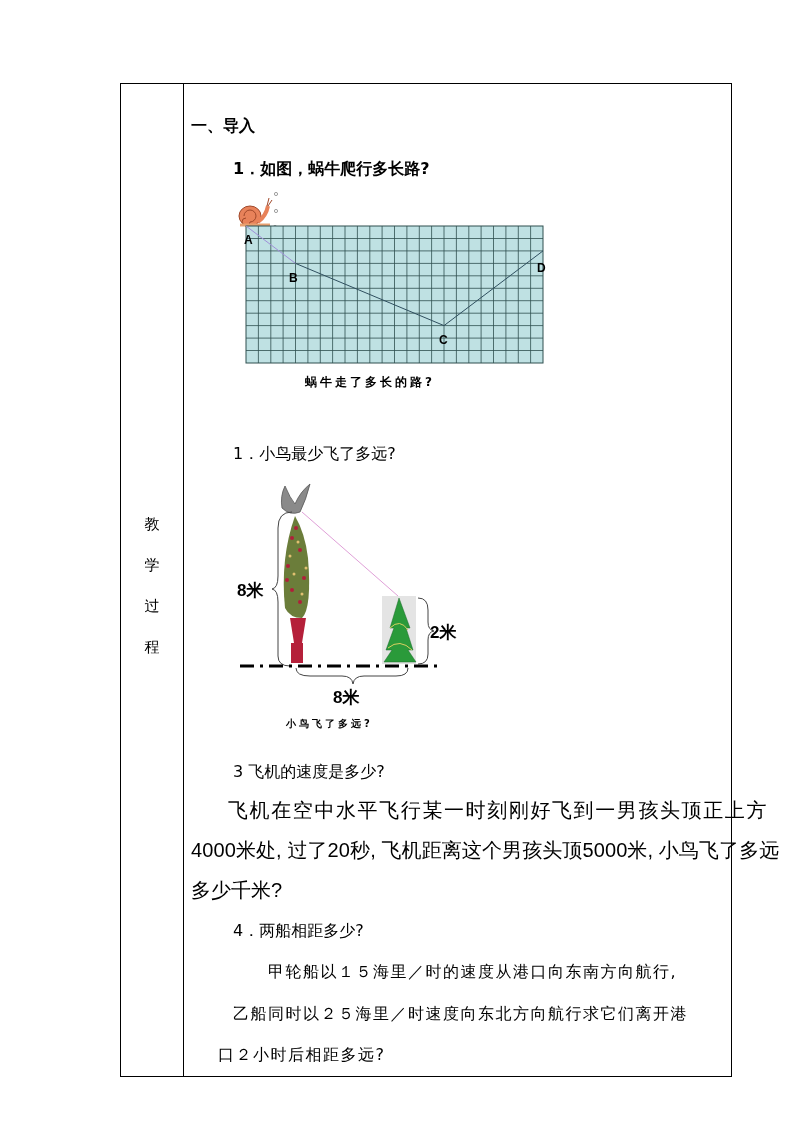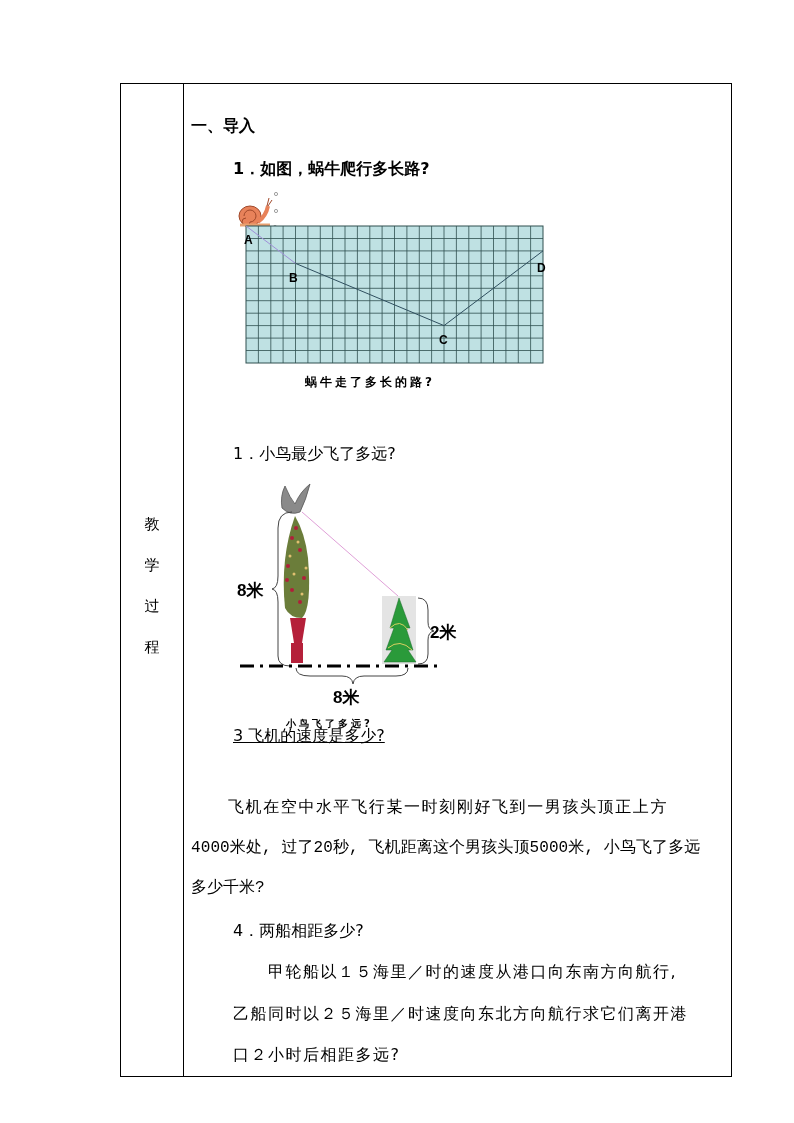--- a/index.html
+++ b/index.html
@@ -8,21 +8,21 @@
   .page-table { position:absolute; left:120px; top:83px; width:612px; height:994px;
                 border:1.5px solid #000; box-sizing:border-box; }
   .col-divider { position:absolute; left:62px; top:0; bottom:0; border-left:1.5px solid #000; }
   .side-label { position:absolute; left:0; width:62px; top:420px; text-align:center;
                 font-family:"DejaVu Sans","Liberation Sans",sans-serif; font-size:15px; }
   .side-label span { display:block; height:41px; line-height:41px; }
   .abs { position:absolute; white-space:nowrap; }
   .h1 { font-family:"DejaVu Sans","Liberation Sans",sans-serif; font-weight:bold; font-size:16px; }
   .q { font-family:"DejaVu Sans","Liberation Sans",sans-serif; font-size:16px; }
   .qb { font-weight:bold; }
-  .para { font-family:Liberation Mono, monospace; font-size:16px; }
+  .para { font-family:Liberation Sans, sans-serif; font-size:20px; }
   .caption { font-family:"DejaVu Sans","Liberation Sans",sans-serif; font-weight:bold; font-size:12px; letter-spacing:3px; }
   .caption2 { font-family:"DejaVu Sans","Liberation Sans",sans-serif; font-weight:bold; font-size:10px; letter-spacing:3px; }
   .dimlbl { font-family:"Liberation Sans","DejaVu Sans",sans-serif; font-weight:bold; font-size:17px; }
   .ptlbl { font-family:"Liberation Sans","DejaVu Sans",sans-serif; font-weight:bold; font-size:12px; }
 </style>
 </head>
 <body>
 
 <div class="page-table">
   <div class="col-divider"></div>
@@ -146,21 +146,21 @@
   <path d="M188 120 Q198 120 198 132 L198 144 Q198 152 204 153 Q198 154 198 162 L198 176 Q198 186 188 186" fill="none" stroke="#444" stroke-width="1"></path>
   <path d="M66 190 Q66 198 80 198 L112 198 Q122 198 123 206 Q124 198 134 198 L166 198 Q178 198 178 190" fill="none" stroke="#444" stroke-width="1"></path>
 
   <line x1="10" y1="188" x2="210" y2="188" stroke="#000" stroke-width="3" stroke-dasharray="14 6 3 6"></line>
   <text class="dimlbl" x="7" y="118">8米</text>
   <text class="dimlbl" x="200" y="160">2米</text>
 </svg>
 <div class="abs dimlbl" style="left:333px;top:686px;">8米</div>
 <div class="abs caption2" style="left:286px;top:717px;">小鸟飞了多远?</div>
 
-<div class="abs q" style="left:233px;top:726px;text-decoration:underline;">3 飞机的速度是多少?</div>
+<div class="abs q" style="left:233px;top:762px;">3 飞机的速度是多少?</div>
 <div class="abs para" style="left:228px;top:797px;letter-spacing:1.6px;">飞机在空中水平飞行某一时刻刚好飞到一男孩头顶正上方</div>
 <div class="abs para" style="left:191px;top:837px;letter-spacing:0.1px;">4000米处, 过了20秒, 飞机距离这个男孩头顶5000米, 小鸟飞了多远</div>
 <div class="abs para" style="left:191px;top:877px;">多少千米?</div>
 
 <div class="abs q" style="left:233px;top:921px;">4．两船相距多少?</div>
 <div class="abs q" style="left:268px;top:962px;letter-spacing:1.5px;">甲轮船以１５海里／时的速度从港口向东南方向航行,</div>
 <div class="abs q" style="left:233px;top:1004px;letter-spacing:1.5px;text-align:center;">乙船同时以２５海里／时速度向东北方向航行求它们离开港</div>
-<div class="abs q" style="left:233px;top:1045px;letter-spacing:1.5px;">口２小时后相距多远?</div>
+<div class="abs q" style="left:218px;top:1045px;letter-spacing:1.5px;">口２小时后相距多远?</div>
 
 </body></html>

